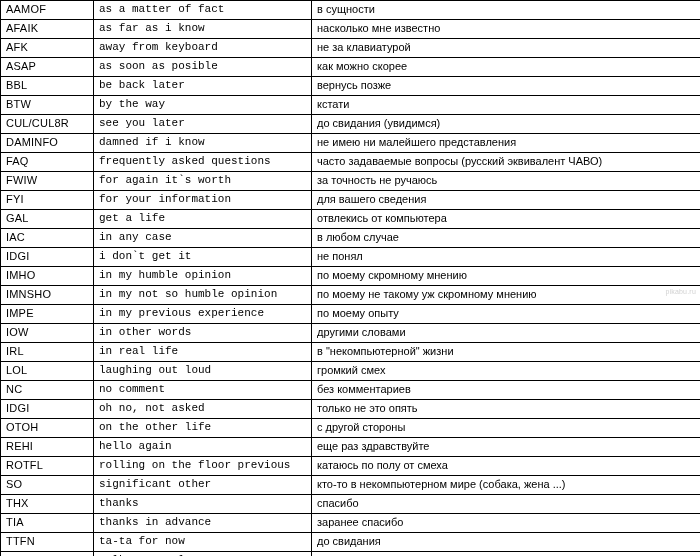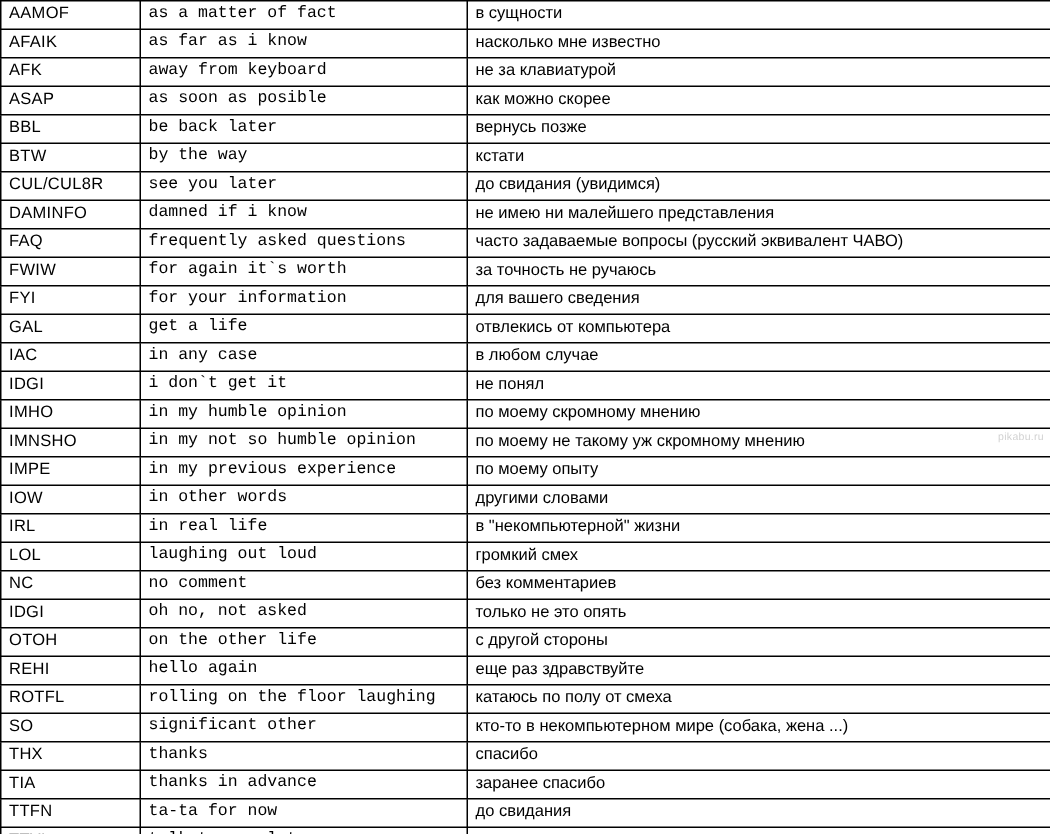--- a/index.html
+++ b/index.html
@@ -177,21 +177,21 @@
         <td class="col-eng">on the other life</td>
         <td class="col-rus">с другой стороны</td>
       </tr>
       <tr>
         <td class="col-abbr">REHI</td>
         <td class="col-eng">hello again</td>
         <td class="col-rus">еще раз здравствуйте</td>
       </tr>
       <tr>
         <td class="col-abbr">ROTFL</td>
-        <td class="col-eng">rolling on the floor laughing</td>
+        <td class="col-eng">rolling on the floor previous</td>
         <td class="col-rus">катаюсь по полу от смеха</td>
       </tr>
       <tr>
         <td class="col-abbr">SO</td>
         <td class="col-eng">significant other</td>
         <td class="col-rus">кто-то в некомпьютерном мире (собака, жена ...)</td>
       </tr>
       <tr>
         <td class="col-abbr">THX</td>
         <td class="col-eng">thanks</td>

